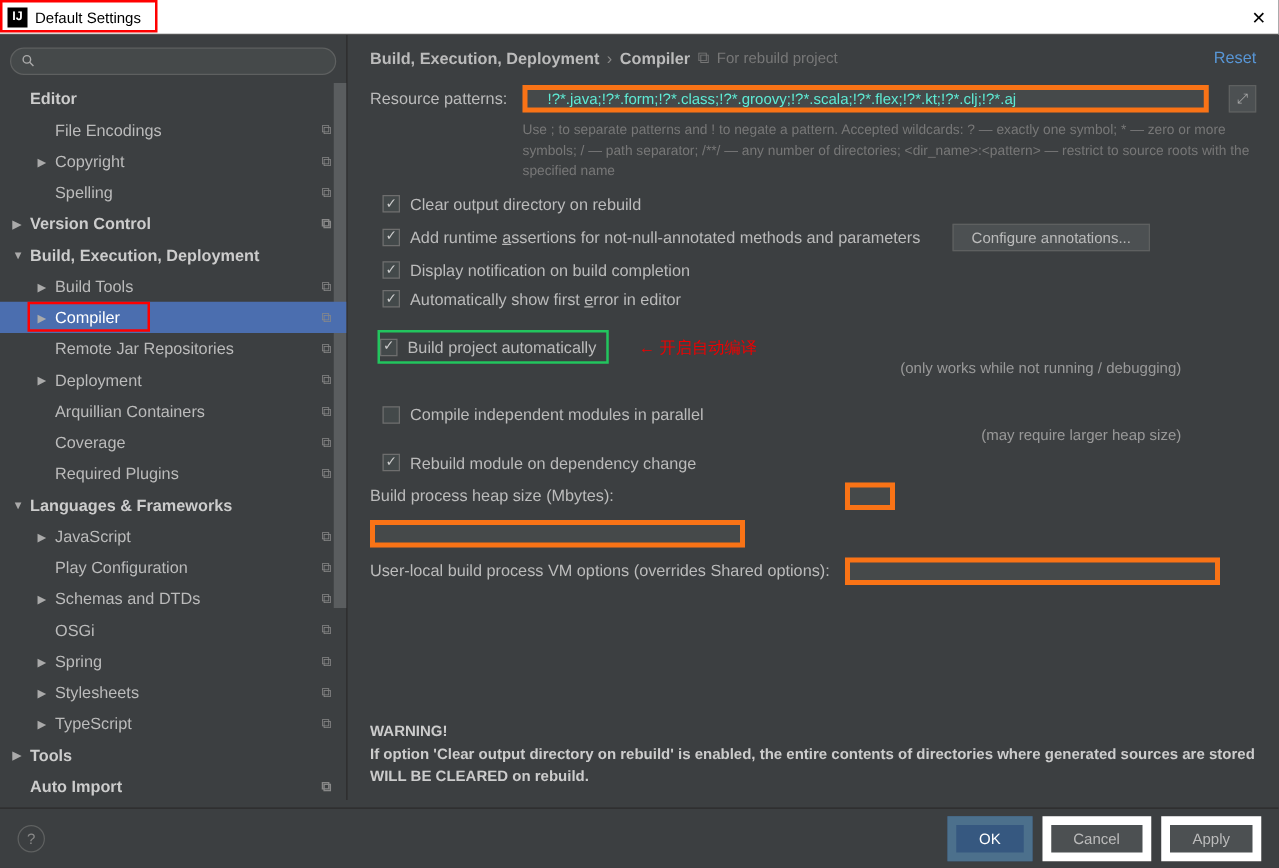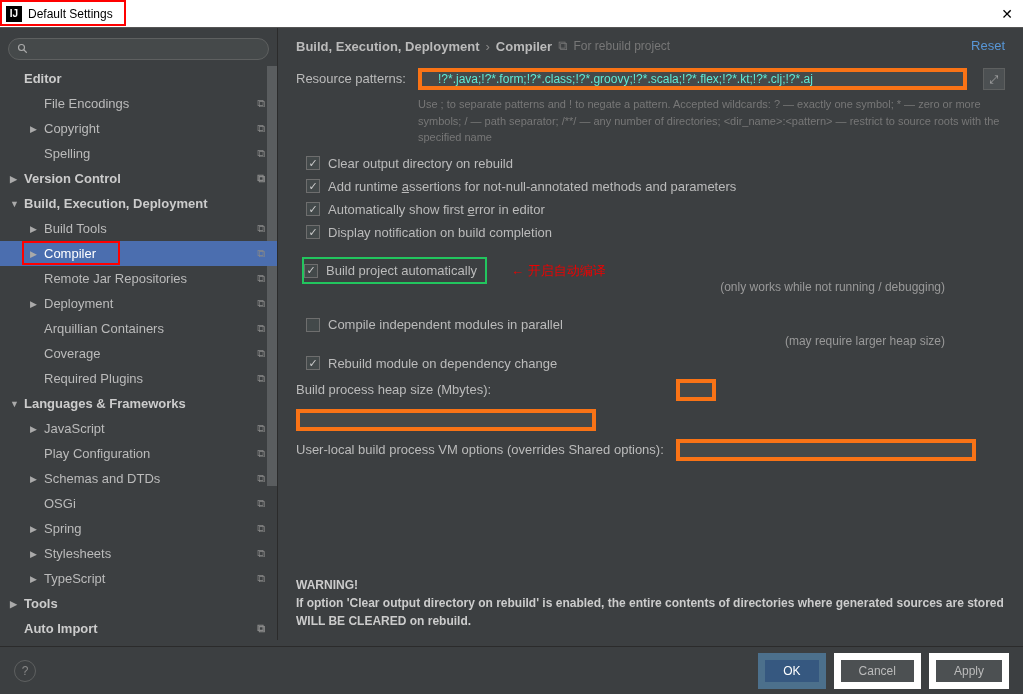--- a/index.html
+++ b/index.html
@@ -283,28 +283,29 @@
     </div>
     <div class="help-text">Use ; to separate patterns and ! to negate a pattern. Accepted wildcards: ? — exactly one symbol; * — zero or more symbols; / — path separator; /**/ — any number of directories; &lt;dir_name&gt;:&lt;pattern&gt; — restrict to source roots with the specified name</div>
 
     <div class="checkbox-row">
       <span class="checkbox checked"></span>
       <span>Clear output directory on rebuild</span>
     </div>
     <div class="checkbox-row">
       <span class="checkbox checked"></span>
       <span><span>Add runtime </span><span class="underline-letter">a</span><span>ssertions for not-null-annotated methods and parameters</span></span>
+      <button class="config-btn">Configure annotations...</button>
+    </div>
+    <div class="checkbox-row">
+      <span class="checkbox checked"></span>
+      <span>Display notification on build completion</span>
     </div>
     <div class="checkbox-row">
       <span class="checkbox checked"></span>
       <span><span>Automatically show first </span><span class="underline-letter">e</span><span>rror in editor</span></span>
-    </div>
-    <div class="checkbox-row">
-      <span class="checkbox checked"></span>
-      <span>Display notification on build completion</span>
     </div>
     <div class="checkbox-row" style="margin-left:0">
       <span class="red-box">
         <span class="checkbox checked"></span>
         <span>Build project automatically</span>
       </span>
       <span class="red-annotation">← <span>开启自动编译</span></span>
       <span class="checkbox-note">(only works while not running / debugging)</span>
     </div>
     <div class="checkbox-row">

